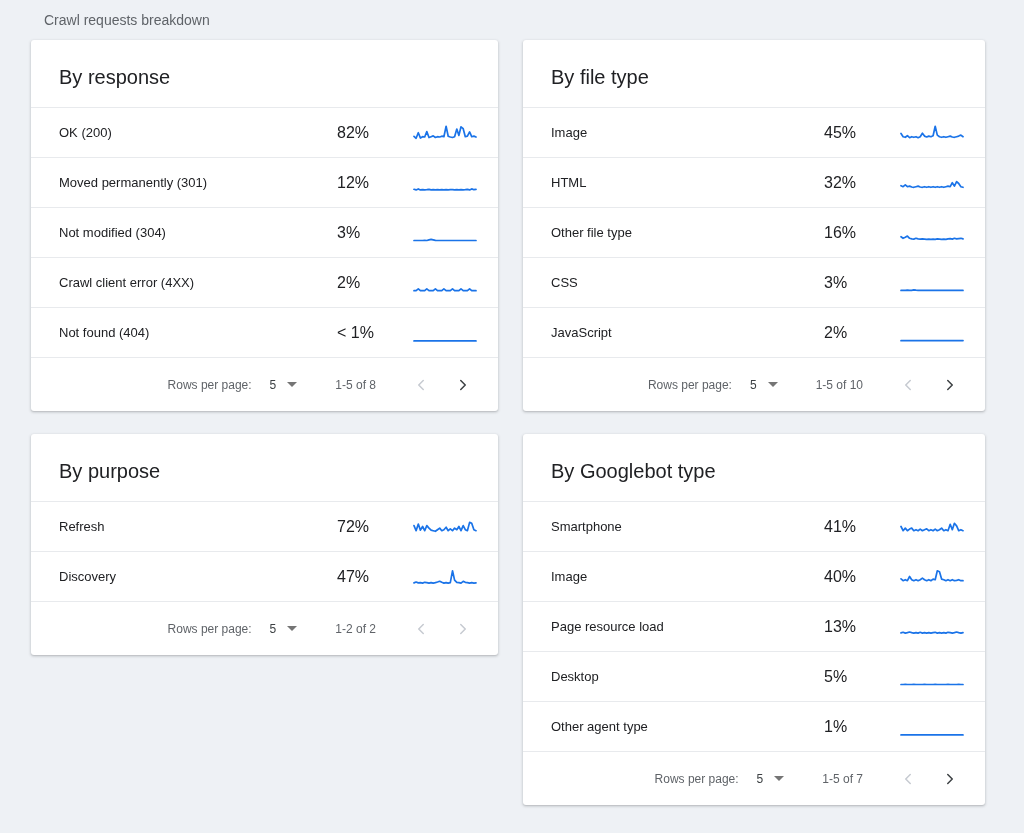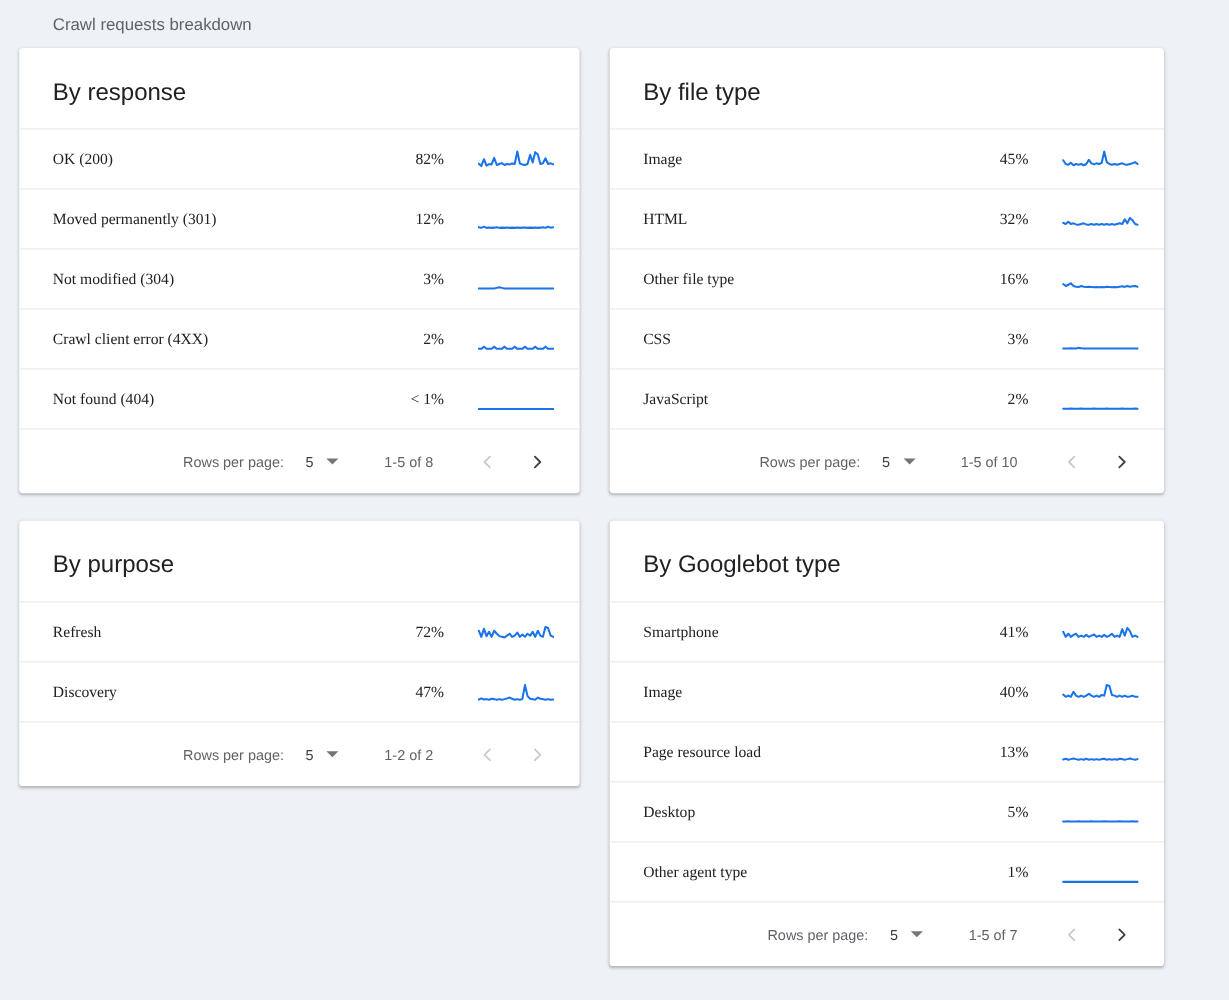--- a/index.html
+++ b/index.html
@@ -13,39 +13,39 @@
   .page-header {
     color:#5f6368; font-size:14px;
     padding:12px 0 0 44px; height:28px;
   }
   .cards {
     display:grid;
     grid-template-columns:467px 462px;
     column-gap:25px; row-gap:23px;
     padding:12px 0 0 16px;
     align-items:start;
+    margin-left:15px;
   }
   .card {
     background:#ffffff;
     border-radius:3px;
     box-shadow:0 1px 2px rgba(60,64,67,.25), 0 1px 3px 1px rgba(60,64,67,.08);
   }
   .card-title {
     font-size:20px; font-weight:400; color:#202124;
     margin:0; padding:25px 28px 18px 28px; line-height:24px;
   }
   .row {
     display:flex; align-items:center;
     height:50px; padding:0 21px 0 28px;
     border-top:1px solid #e8eaed;
     cursor:pointer;
-    font-family:Liberation Serif, serif;
   }
   .row-label { flex:1; font-size:13px; color:#202124; }
-  .row-value { font-size:13px; color:#202124; min-width:48px; text-align:right; white-space:nowrap; }
+  .row-value { font-size:16px; color:#202124; min-width:48px; white-space:nowrap; }
   .spark { width:64px; height:22px; margin-left:28px; flex:none; }
   .card-footer {
     display:flex; align-items:center; justify-content:flex-end;
     height:54px; border-top:1px solid #e8eaed;
     padding-right:24px;
     font-size:12px; color:#5f6368;
   }
   .rpp-value {
     display:flex; align-items:center;
     margin-left:18px; cursor:pointer;

